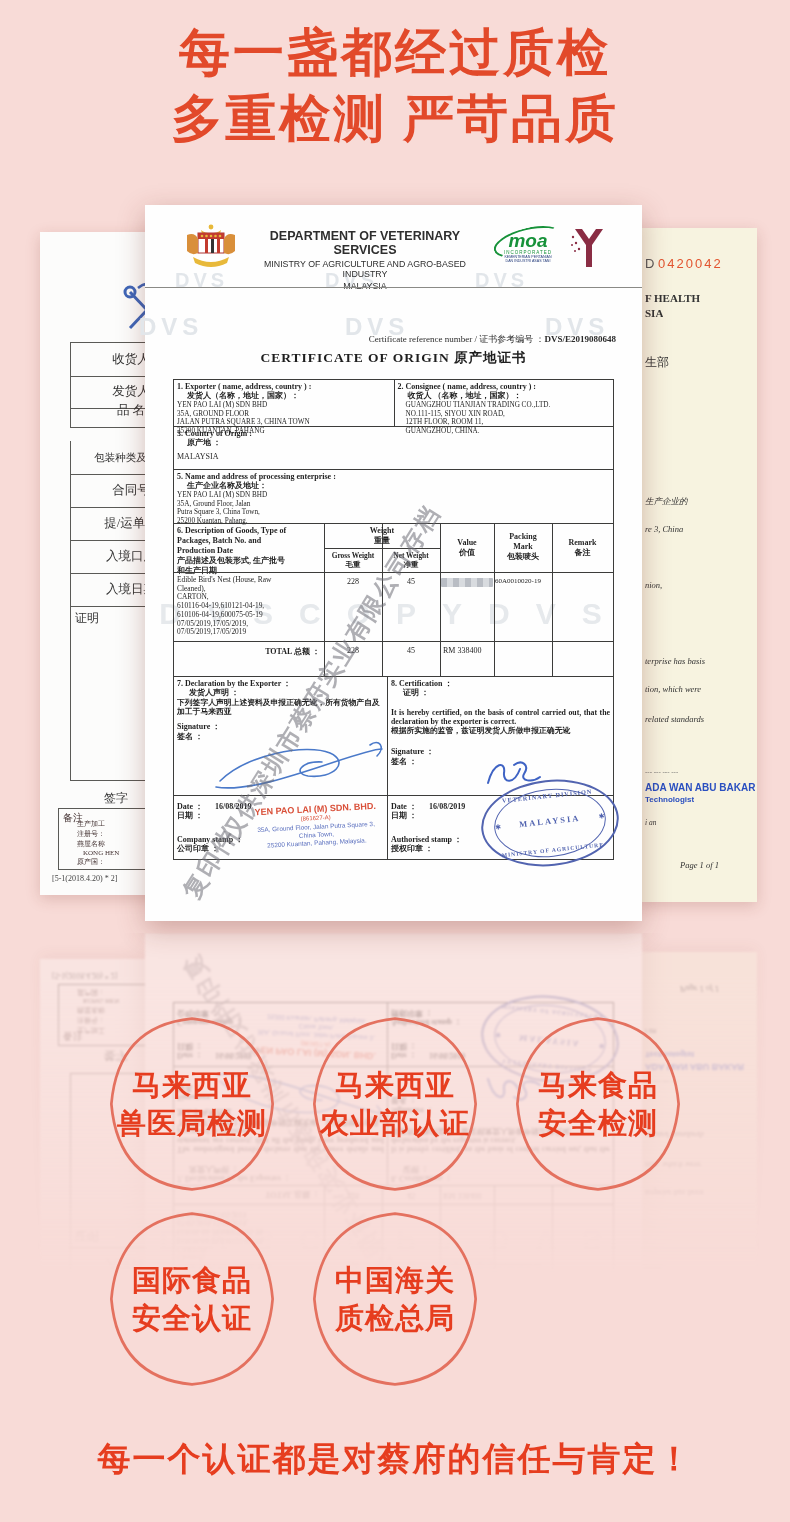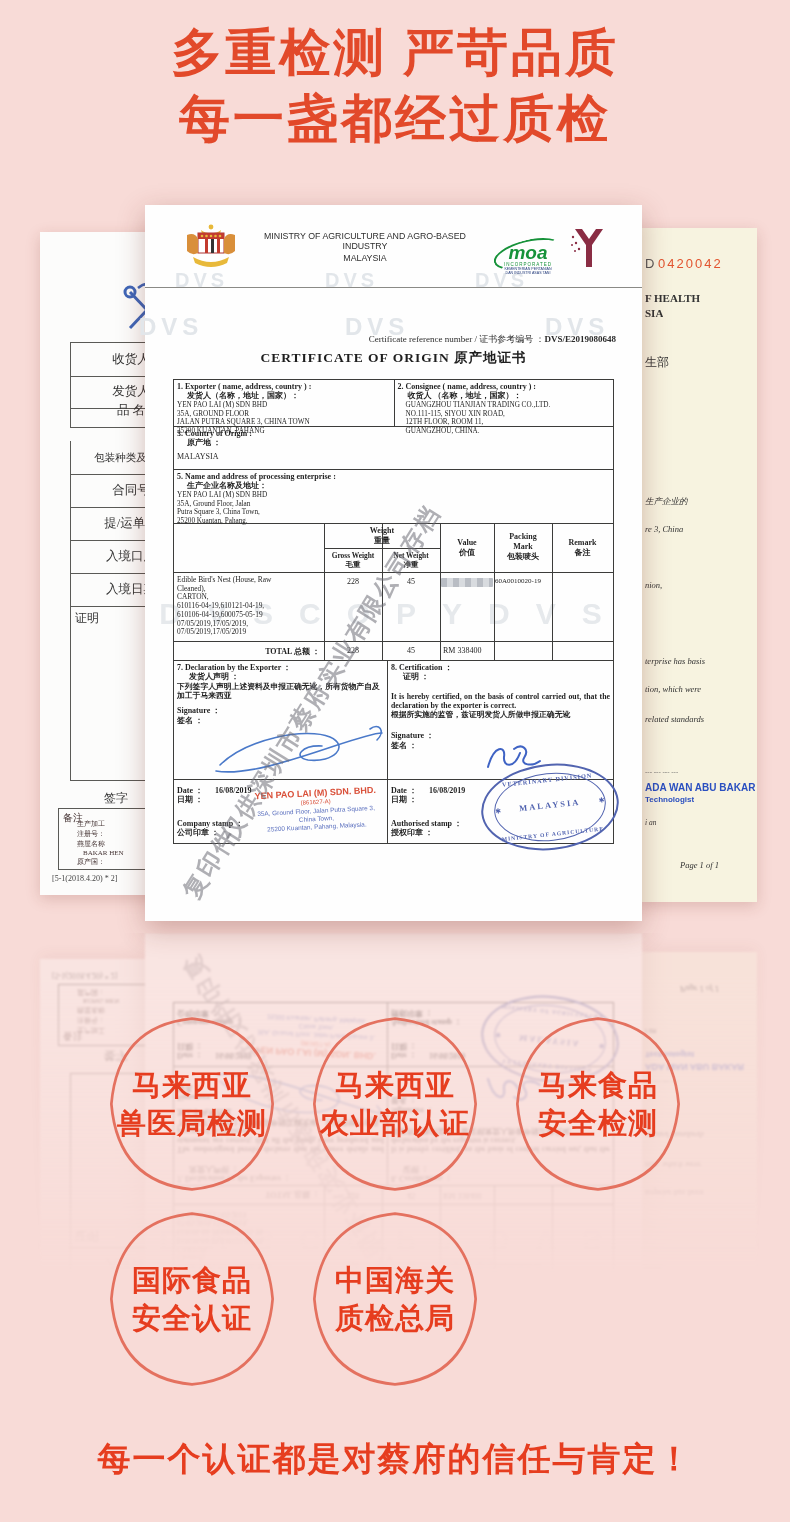--- a/index.html
+++ b/index.html
@@ -31,21 +31,21 @@
     font-size:7px;color:#433;box-sizing:border-box;padding:2px 2px 0 4px;overflow:hidden;}
   .ldoc-remark .t{font-size:10px;}
   .ldoc-foot{position:absolute;left:12px;top:642px;font-size:8px;color:#444;}
   
   .rdoc-t{position:absolute;left:5px;white-space:nowrap;color:#333;overflow:hidden;max-width:110px;}
   
   .crest{position:absolute;left:38px;top:18px;}
   .dept{position:absolute;left:100px;top:24px;width:240px;text-align:center;color:#2e2e2e;}
   .dept .l1{font-family:"Liberation Sans",sans-serif;font-weight:bold;font-size:12.5px;}
   .dept .l2{font-family:"Liberation Sans",sans-serif;font-size:8.8px;margin-top:2px;}
-  .moa{position:absolute;left:352px;top:26px;width:62px;text-align:center;margin-top:12px;}
+  .moa{position:absolute;left:352px;top:26px;width:62px;text-align:center;}
   .moa .word{font-family:"Liberation Sans",sans-serif;font-weight:bold;font-style:italic;font-size:19px;color:#17923a;line-height:1;}
   .moa .inc{font-size:4.5px;color:#17923a;letter-spacing:1px;font-family:"Liberation Sans",sans-serif;}
   .moa .sub{font-size:3.6px;color:#223a7a;line-height:1.2;font-family:"Liberation Sans",sans-serif;}
   .moa .arc{position:absolute;left:-4px;top:-3px;width:66px;height:24px;border:2px solid #17923a;border-radius:50%;
     border-bottom-color:transparent;border-right-color:transparent;transform:rotate(-14deg);}
   .vlogo{position:absolute;left:424px;top:22px;}
   .hr1{position:absolute;left:0;top:82px;width:497px;border-top:1px solid #8a8a86;}
   .refline{position:absolute;right:26px;top:128px;font-size:9px;color:#2b2b2b;}
   .cert-title{position:absolute;left:0;top:144px;width:497px;text-align:center;font-weight:bold;font-size:13.5px;letter-spacing:1px;color:#1e1e1e;}
   
@@ -89,22 +89,22 @@
   .slogan{position:absolute;left:0;top:1437px;width:790px;text-align:center;color:#e63d1f;font-weight:bold;font-size:33px;letter-spacing:2px;z-index:3;}
   
   .reflection{top:933px !important;transform:scaleY(-1);opacity:.30;filter:blur(1.2px);pointer-events:none;z-index:0 !important;
     -webkit-mask-image:linear-gradient(to bottom,transparent 52%,rgba(0,0,0,.95) 94%);
     mask-image:linear-gradient(to bottom,transparent 52%,rgba(0,0,0,.95) 94%);}
 </style>
 </head>
 <body>
 
 <div class="headline">
+  <div>每一盏都经过质检</div>
   <div>多重检测 严苛品质</div>
-  <div>每一盏都经过质检</div>
 </div>
 
 <div class="stack">
 
   <div class="doc doc-left">
     <svg class="abs" style="left:78px;top:48px" width="58" height="58" viewBox="0 0 58 58">
       <g stroke="#3f66b8" stroke-width="3" fill="none">
         <line x1="12" y1="12" x2="46" y2="48"></line>
           <line x1="46" y1="12" x2="12" y2="48"></line>
         <circle cx="12" cy="12" r="5"></circle>
@@ -139,21 +139,21 @@
         <span>入境日期</span>
       </div>
     <div class="ldoc-cert-cell" style="top:374px"><span>证明</span></div>
     <div class="ldoc-sign">签字</div>
     <div class="ldoc-remark">
       <span class="t">备注</span>
       <div style="margin-left:14px;margin-top:-6px">
         <div>生产加工</div>
         <div>注册号：</div>
         <div>燕屋名称</div>
-        <div style="margin-left:6px">BAKAR HEN</div>
+        <div style="margin-left:6px">KONG HEN</div>
         <div>原产国：</div>
       </div>
     </div>
     <div class="ldoc-foot">[5-1(2018.4.20) * 2]</div>
   </div>
 
   <div class="doc doc-right">
     <div class="rdoc-t" style="top:28px;font-family:'Liberation Sans',sans-serif;font-size:13px">
       <span style="color:#555">D</span>
       <span style="color:#e2542f;letter-spacing:2px">0420042</span>
@@ -203,20 +203,21 @@
       <g>
           <rect x="22" y="16" width="3" height="14" fill="#c23b2e"></rect>
           <rect x="28" y="16" width="3" height="14" fill="#333"></rect>
           <rect x="34" y="16" width="3" height="14" fill="#c23b2e"></rect>
         </g>
       <path d="M4 12 q8 -3 11 4 v14 q-6 3 -11 -2z" fill="#d98f3a"></path>
       <path d="M52 12 q-8 -3 -11 4 v14 q6 3 11 -2z" fill="#d98f3a"></path>
       <path d="M10 34 q18 10 36 0 l-2 6 q-16 8 -32 0z" fill="#e8b93a"></path>
     </svg>
     <div class="dept">
+      <div class="l1">DEPARTMENT OF VETERINARY SERVICES</div>
       <div class="l2">MINISTRY OF AGRICULTURE AND AGRO-BASED INDUSTRY</div>
       <div class="l2">MALAYSIA</div>
     </div>
     <div class="moa">
       <div class="arc"></div>
       <div class="word">moa</div>
       <div class="inc">INCORPORATED</div>
       <div class="sub">KEMENTERIAN PERTANIAN</div>
       <div class="sub">DAN INDUSTRI ASAS TANI</div>
     </div>
@@ -278,20 +279,27 @@
           <div class="addr">25200 Kuantan, Pahang.</div>
         </div>
       </div>
 
       <div class="goods" style="height:50px">
         <div class="gcol" style="left:150px"></div>
           <div class="gcol" style="left:208px"></div>
         <div class="gcol" style="left:266px"></div>
           <div class="gcol" style="left:320px"></div>
           <div class="gcol" style="left:378px"></div>
+        <div class="gh lh" style="left:3px;top:2px;width:144px;text-align:left">
+          <div>6.  Description of Goods, Type of</div>
+          <div>Packages, Batch No. and</div>
+          <div>Production Date</div>
+          <div>产品描述及包装形式, 生产批号</div>
+          <div>和生产日期</div>
+        </div>
         <div class="gh" style="left:150px;top:2px;width:116px">
           <div>Weight</div>
           <div>重量</div>
         </div>
         <div class="abs" style="left:150px;top:24px;width:116px;border-top:1px solid #3c3c3a;height:0"></div>
         <div class="gh" style="left:151px;top:27px;width:56px;font-size:7.4px">
           <div>Gross Weight</div>
           <div>毛重</div>
         </div>
         <div class="gh" style="left:209px;top:27px;width:56px;font-size:7.4px">
@@ -327,21 +335,21 @@
           <div>610106-04-19,600075-05-19</div>
           <div>07/05/2019,17/05/2019,</div>
           <div>07/05/2019,17/05/2019</div>
         </div>
         <div class="abs" style="left:150px;top:4px;width:58px;text-align:center">228</div>
         <div class="abs" style="left:208px;top:4px;width:58px;text-align:center">45</div>
         <div class="abs" style="left:267px;top:4px;width:52px"><span class="redact"></span></div>
         <div class="abs" style="left:321px;top:4px;width:56px;font-size:7px">60A0010020-19</div>
       </div>
 
-      <div class="goods" style="height:20px">
+      <div class="goods" style="height:36px">
         <div class="gcol" style="left:150px"></div>
           <div class="gcol" style="left:208px"></div>
         <div class="gcol" style="left:266px"></div>
           <div class="gcol" style="left:320px"></div>
           <div class="gcol" style="left:378px"></div>
         <div class="abs b" style="left:0;top:4px;width:146px;text-align:right">TOTAL 总额 ：</div>
         <div class="abs" style="left:150px;top:4px;width:58px;text-align:center">228</div>
         <div class="abs" style="left:208px;top:4px;width:58px;text-align:center">45</div>
         <div class="abs" style="left:269px;top:4px;width:70px;white-space:nowrap">RM 338400</div>
       </div>

